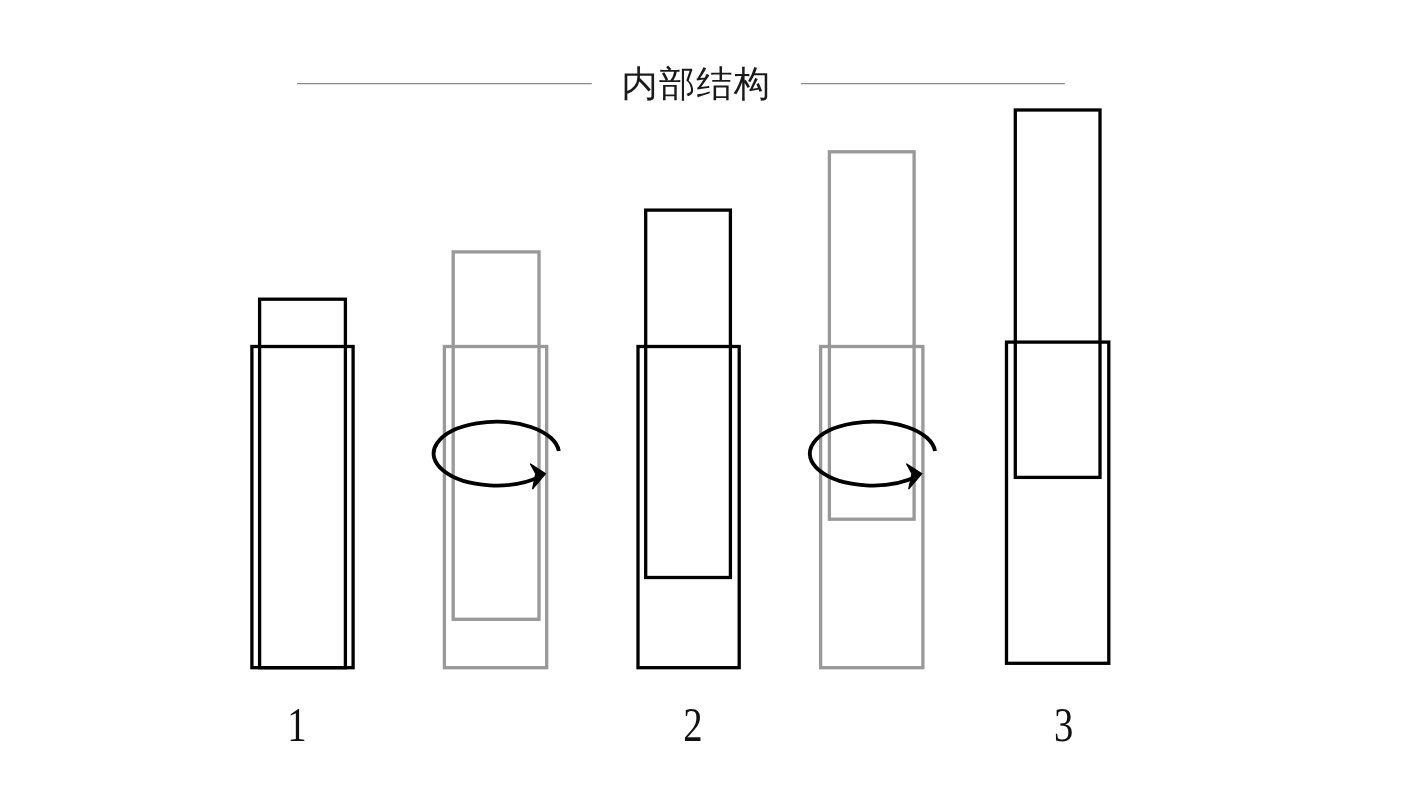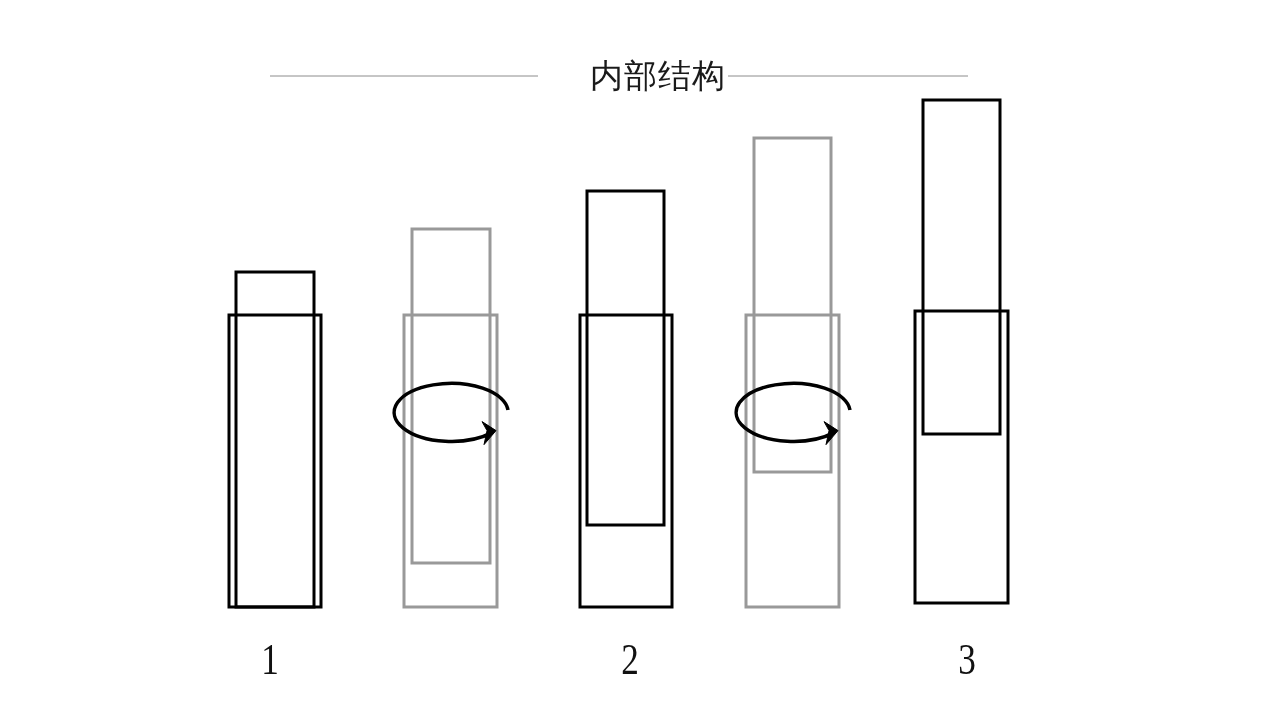--- a/index.html
+++ b/index.html
@@ -1,20 +1,20 @@
 <!DOCTYPE html>
 <html><head>
 <meta charset="utf-8">
 <style>
   html, body { margin:0; padding:0; background:#ffffff; }
   body { width:1280px; height:720px; position:relative; overflow:hidden; font-family:"DejaVu Sans", sans-serif; }
   #stage { position:absolute; left:0; top:0; width:1280px; height:720px; }
   .title {
     position:absolute; left:540px; top:52px; width:186px; height:48px;
-    text-align:right; font-family:"DejaVu Sans", sans-serif; font-weight:200;
+    text-align:center; font-family:"DejaVu Sans", sans-serif; font-weight:200;
     font-size:33px; line-height:48px; color:#1a1a1a; letter-spacing:1px;
   }
   .label {
     position:absolute; top:636px; width:40px; text-align:center;
     font-family:"Liberation Serif", serif; font-size:44px; line-height:48px; color:#111;
     transform:scaleX(0.8);
   }
 </style>
 </head>
 <body>

